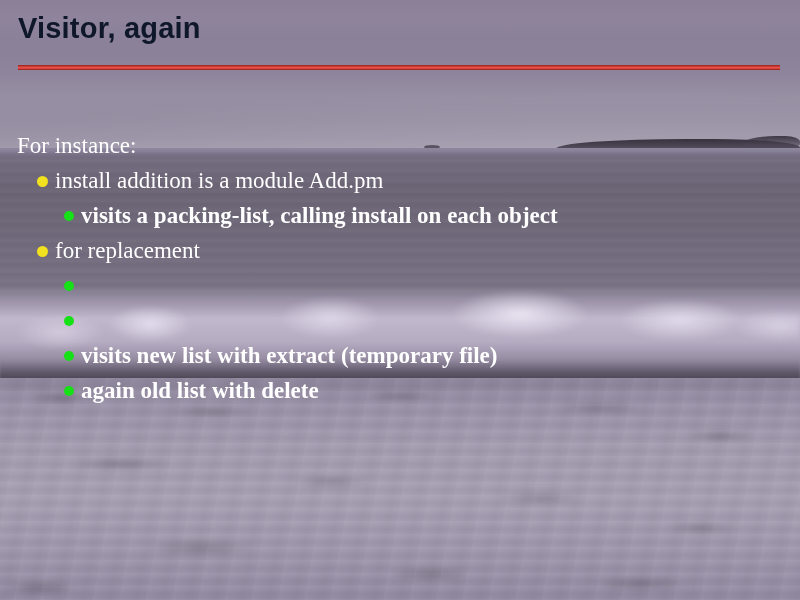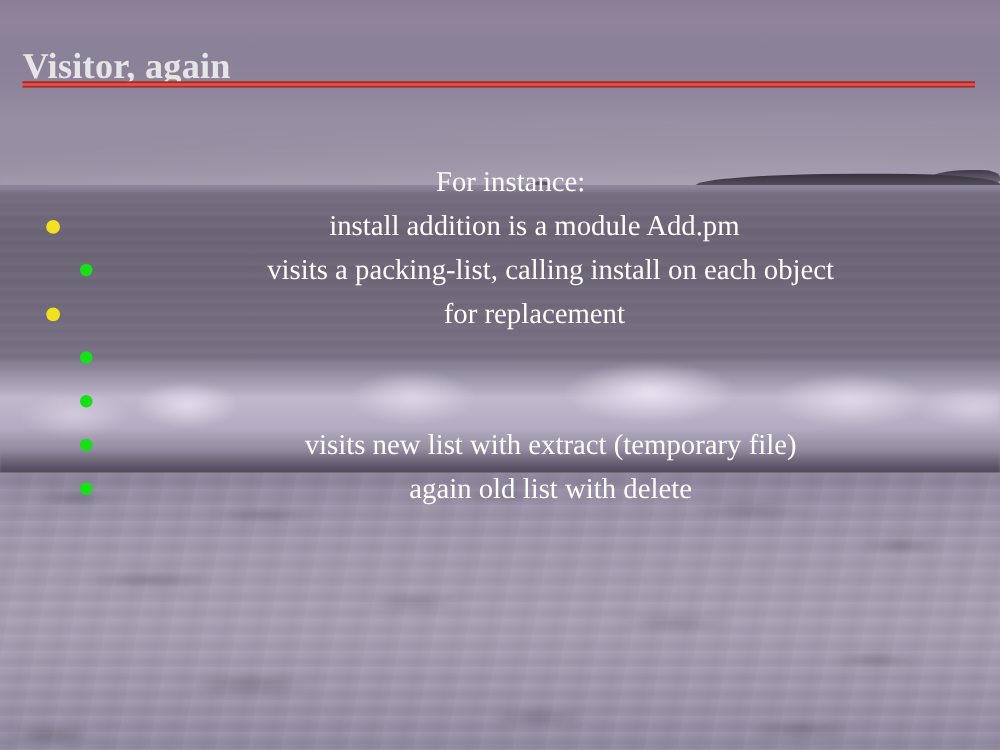--- a/index.html
+++ b/index.html
@@ -193,28 +193,28 @@
 
   
   .content {
     position: absolute;
     inset: 0;
   }
 
   #title {
     position: absolute;
     left: 18px;
-    top: 35px;
+    top: 10px;
     margin: 0;
-    font-family: Liberation Serif, serif;
+    font-family: Liberation Sans, sans-serif;
     font-weight: bold;
     font-size: 29px;
     line-height: 36px;
     letter-spacing: 0.2px;
-    color: #e5e5e5;
+    color: #0f172a;
     white-space: nowrap;
   }
 
   #title-rule {
     position: absolute;
     left: 18px;
     top: 65px;
     width: 762px;
     height: 5px;
     background: linear-gradient(to bottom,
@@ -224,36 +224,35 @@
       #e8524a 62%,
       #bb332c 80%,
       #8f211c 100%);
   }
 
   .body-block {
     position: absolute;
     left: 0;
     top: 128px;
     width: 800px;
-    text-align: center;
   }
 
   .line {
     position: relative;
     color: #ffffff;
     font-size: 23px;
     line-height: 35px;
     height: 35px;
     white-space: nowrap;
   }
   .line .text { display: inline-block; vertical-align: top; }
 
   .level0 { padding-left: 17px; }
   .level1 { padding-left: 55px; }
-  .level2 { padding-left: 81px; }
+  .level2 { padding-left: 81px; font-weight: bold; }
 
   .bullet {
     position: absolute;
     border-radius: 50%;
     display: inline-block;
   }
   .bullet-yellow {
     left: 37px;
     top: 13px;
     width: 11px;

